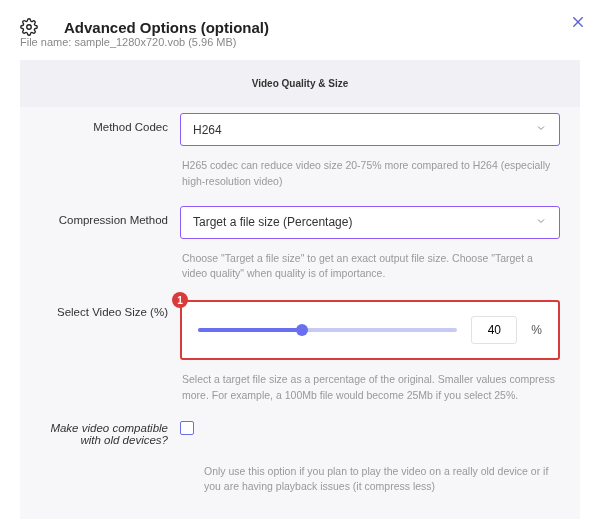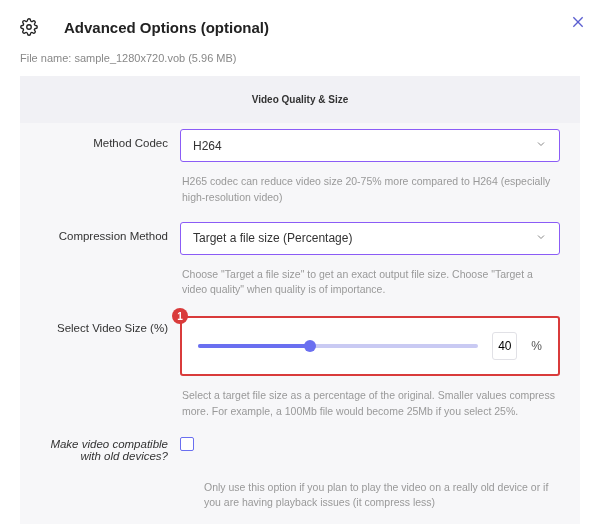--- a/index.html
+++ b/index.html
@@ -9,21 +9,21 @@
     width: 600px;
     height: 524px;
     color: #333;
     font-size: 12px;
   }
   .container { padding: 18px 20px; }
   .header { display: flex; align-items: center; gap: 26px; }
   .gear-icon { width: 18px; height: 18px; display: flex; align-items: center; justify-content: center; }
   .title { font-size: 15px; font-weight: 600; color: #222; }
   .close-btn { position: absolute; right: 14px; top: 14px; color: #5b5fd0; cursor: pointer; }
-  .filerow { margin-top: 16px; font-size: 11px; color: #888; }
+  .filerow { font-size: 11px; color: #888; }
   .filerow .fval { color: #888; }
   .panel { background: #f7f7f9; margin-top: 12px; padding: 0 0 24px 0; }
   .panel-title { text-align: center; font-size: 10px; font-weight: 600; padding: 18px 0 18px 0; background:#f1f1f5; color:#333;}
   .row { display: flex; align-items: flex-start; padding: 6px 20px 0 20px; }
   .label { width: 140px; text-align: right; font-size: 11.5px; color: #333; padding-top: 8px; padding-right: 12px; }
   .field { flex: 1; }
   .select {
     background: #fff; border: 1px solid #8b5cf6; border-radius: 3px;
     display: flex; align-items: center; justify-content: space-between;
     padding: 8px 12px; font-size: 12px; color: #333; cursor: pointer;
@@ -44,21 +44,21 @@
   }
   .slider-track {
     flex: 1; height: 4px; background: #c9caf3; border-radius: 2px; position: relative;
   }
   .slider-fill { position: absolute; left: 0; top: 0; bottom: 0; background: #6a6ff0; border-radius: 2px; }
   .slider-thumb {
     position: absolute; top: 50%; width: 12px; height: 12px; border-radius: 50%;
     background: #6a6ff0; transform: translate(-50%, -50%);
   }
   .pct-input {
-    width: 25px; border: 1px solid #e1e1e6; border-radius: 3px;
+    width: 46px; border: 1px solid #e1e1e6; border-radius: 3px;
     text-align: center; font-size: 12px; padding: 6px 4px;
   }
   .pct-sym { font-size: 12px; color: #555; }
   .chk-row { display: flex; align-items: flex-start; gap: 10px; }
   .chk {
     width: 14px; height: 14px; border: 1.5px solid #6a6ff0; border-radius: 2px;
     margin-top: 1px; background: #fff; cursor: pointer; flex-shrink:0;
   }
   .chk-text { font-size: 10.5px; color: #999; line-height: 1.5; margin-top: 44px; }
   .footer {

